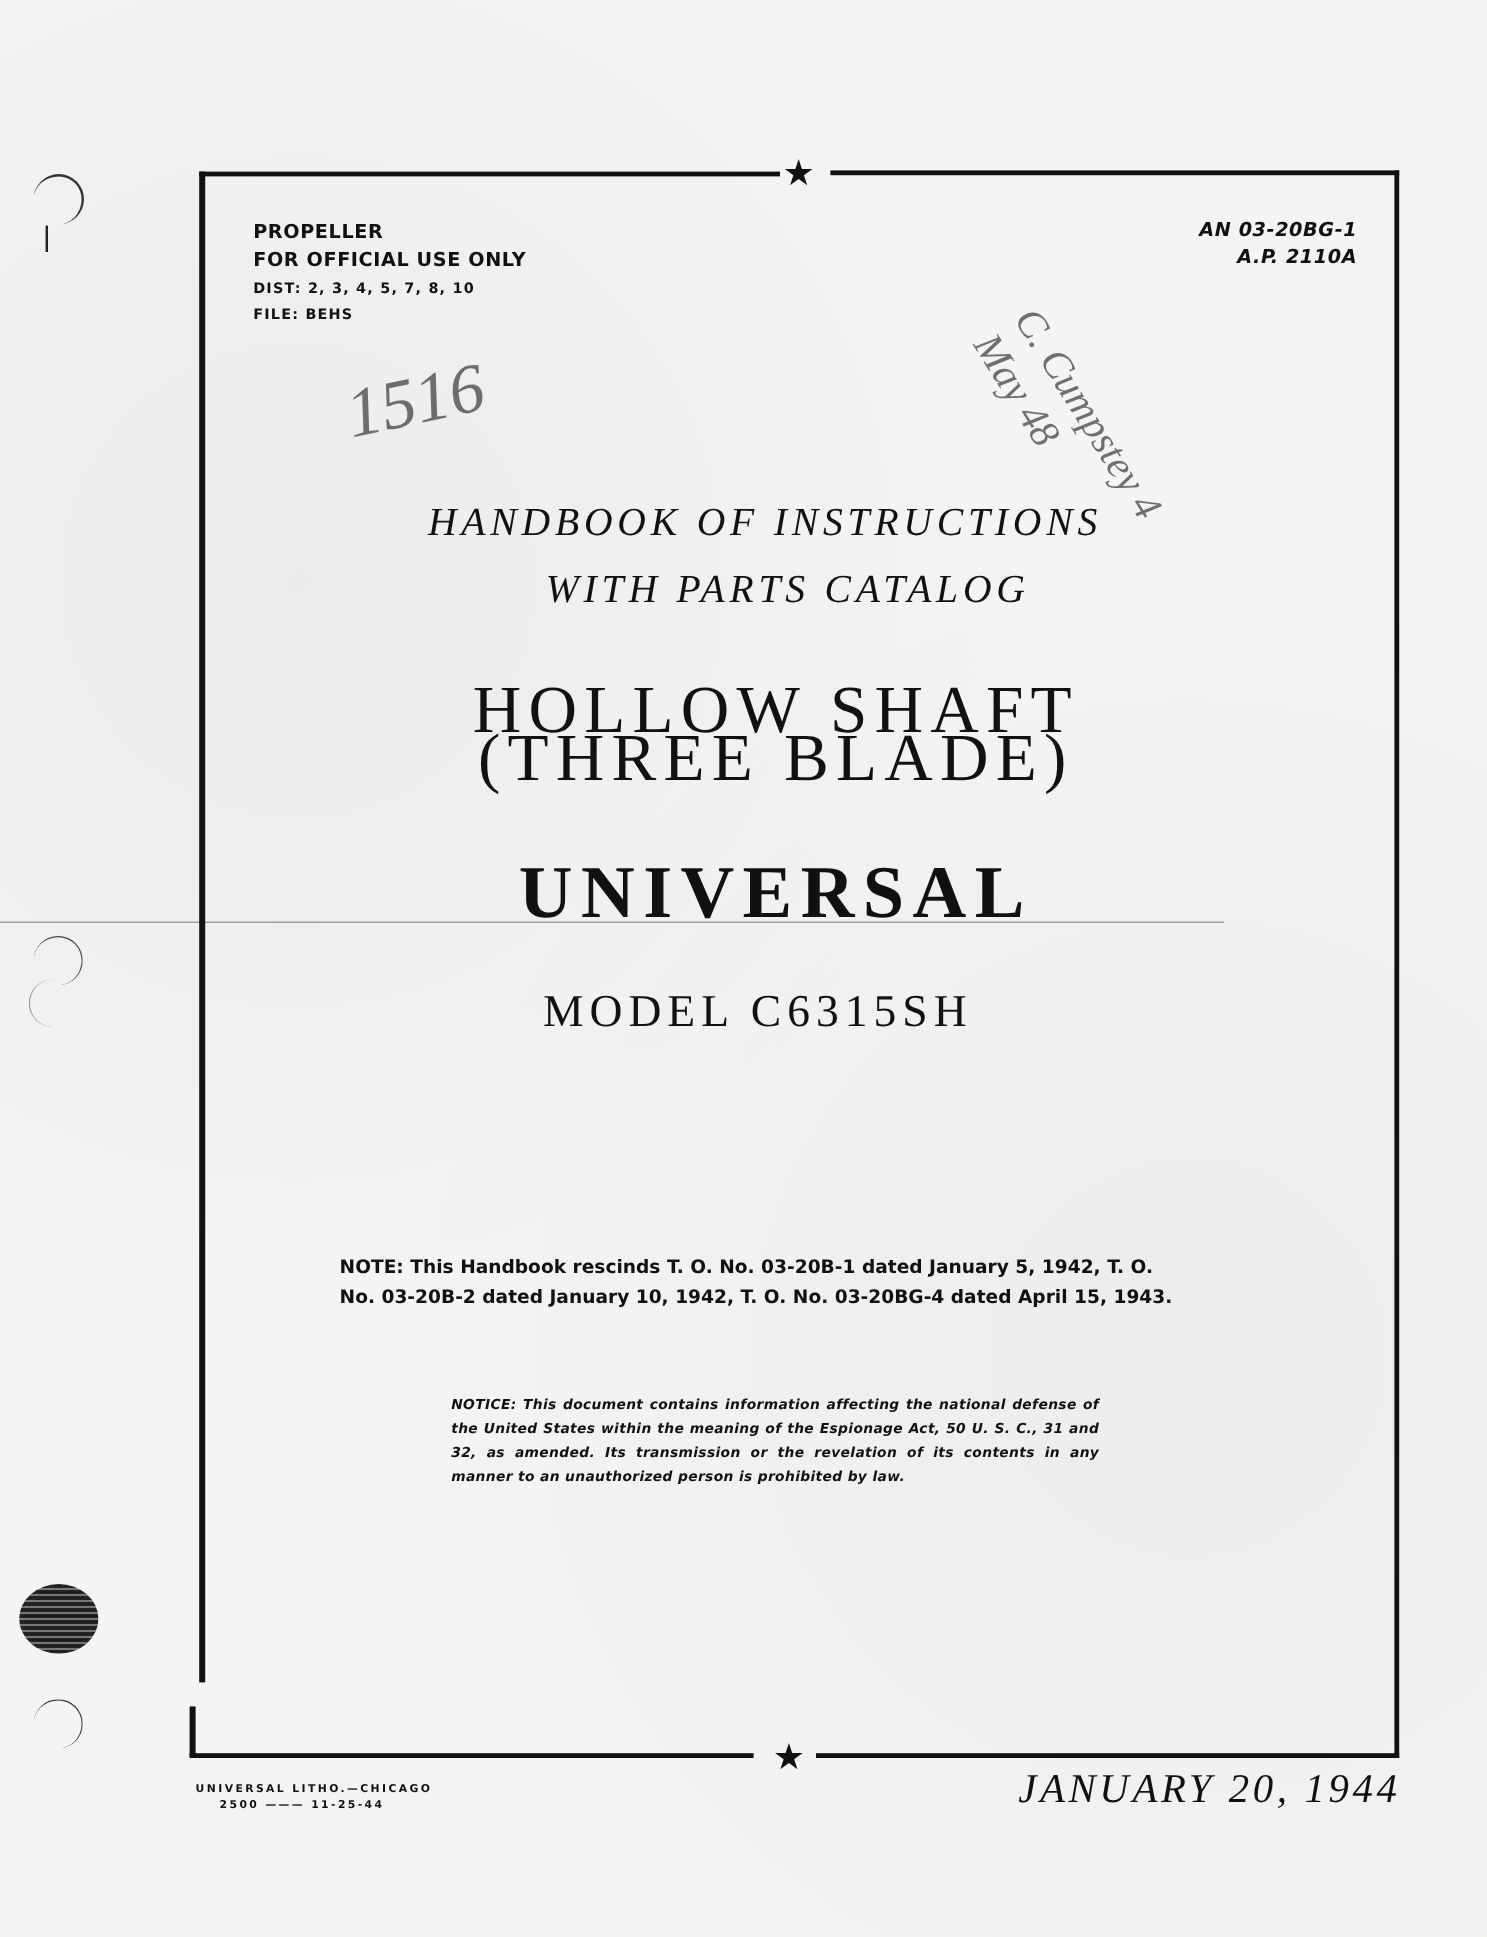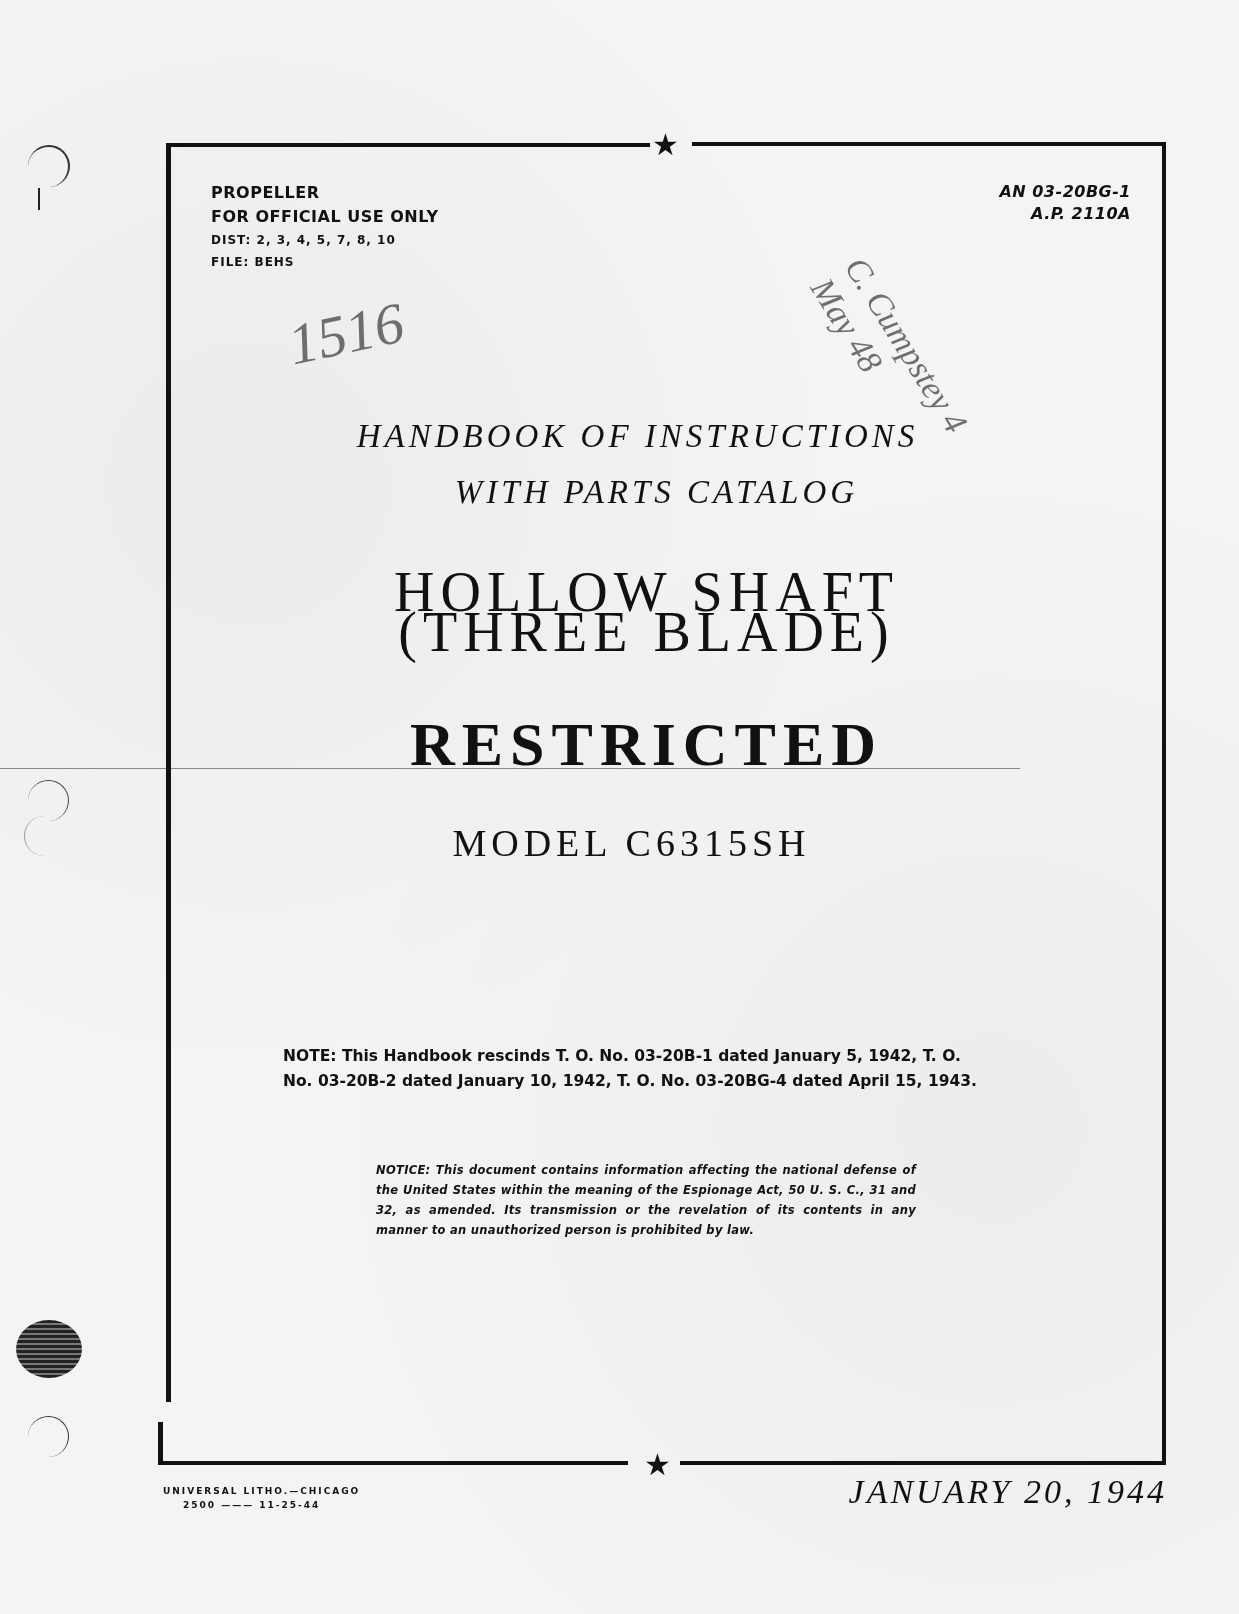--- a/index.html
+++ b/index.html
@@ -82,21 +82,21 @@
 
 <div class="hand" style="left:288px;top:300px;font-size:58px;transform:rotate(-12deg);">1516</div>
 <div class="hand" style="left:870px;top:250px;width:220px;font-size:34px;line-height:40px;transform:rotate(58deg);transform-origin:left top;">C. Cumpstey 4 May 48</div>
 
 <div class="abs center-block serif handbook">
   <div style="padding-left:36px;">HANDBOOK OF INSTRUCTIONS</div>
   <div style="padding-left:38px;margin-left:36px;">WITH PARTS CATALOG</div>
 </div>
 <div class="abs center-block serif title1" style="padding-left:54px;box-sizing:border-box;">HOLLOW SHAFT</div>
 <div class="abs center-block serif title2" style="padding-left:54px;box-sizing:border-box;">(THREE BLADE)</div>
-<div class="abs center-block serif title3" style="padding-left:54px;box-sizing:border-box;">RESTRICTED</div>
+<div class="abs center-block serif title3" style="padding-left:54px;box-sizing:border-box;">UNIVERSAL</div>
 <div class="abs center-block serif model" style="padding-left:24px;box-sizing:border-box;">MODEL C6315SH</div>
 
 <div class="abs note sans">
   <div>NOTE: This Handbook rescinds T. O. No. 03-20B-1 dated January 5, 1942, T. O.</div>
   <div>No. 03-20B-2 dated January 10, 1942, T. O. No. 03-20BG-4 dated April 15, 1943.</div>
 </div>
 
 <div class="abs notice sans">NOTICE: This document contains information affecting the national defense of the United States within the meaning of the Espionage Act, 50 U. S. C., 31 and 32, as amended. Its transmission or the revelation of its contents in any manner to an unauthorized person is prohibited by law.</div>
 
 <div class="abs printer sans">

